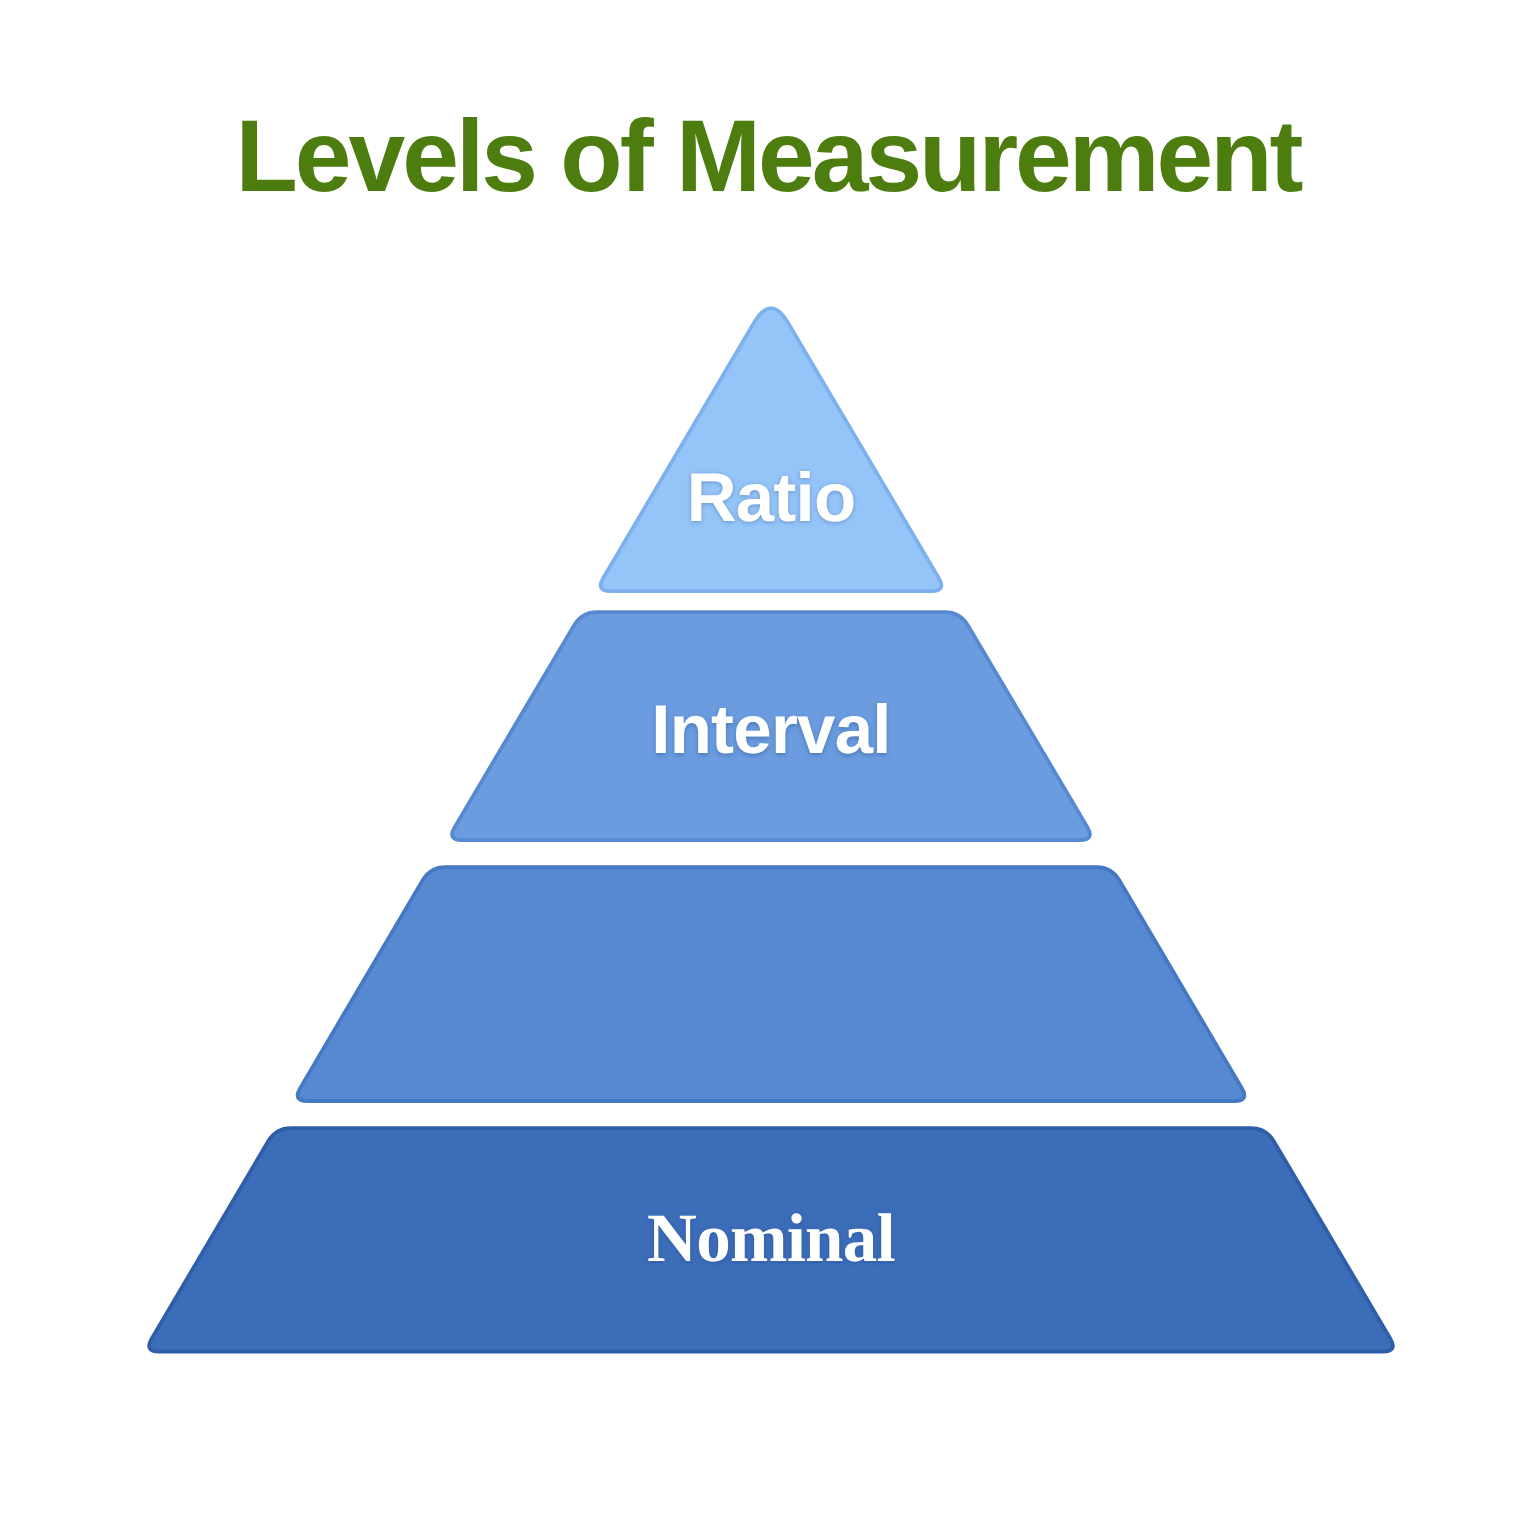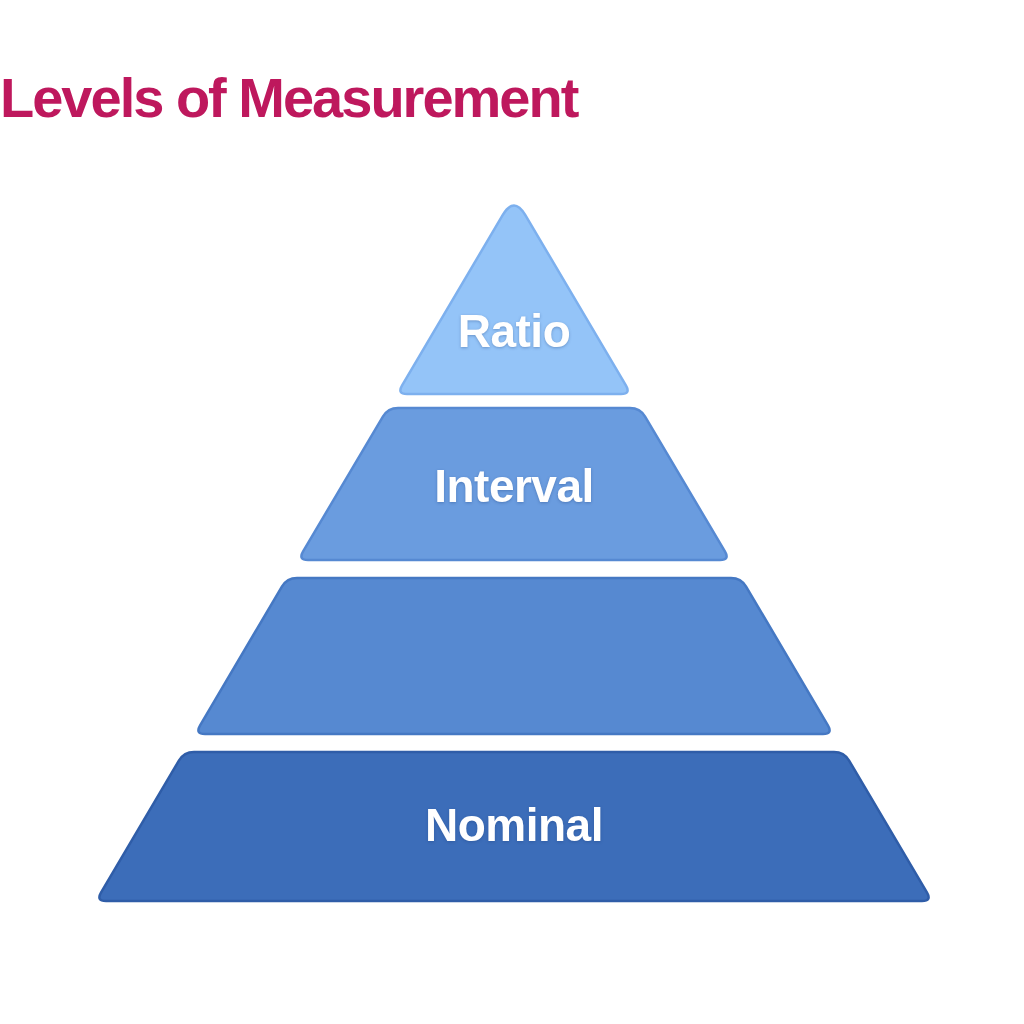--- a/index.html
+++ b/index.html
@@ -14,26 +14,26 @@
     background: #ffffff;
     overflow: hidden;
     font-family: "Liberation Sans", sans-serif;
   }
   .title {
     position: absolute;
     top: 70px;
     left: 0;
     width: 1024px;
     margin: 0;
-    text-align: left;
-    font-size: 56px;
+    text-align: center;
+    font-size: 68px;
     line-height: 1;
     font-weight: bold;
     letter-spacing: -2px;
-    color: #be185d;
+    color: #4d7c0f;
   }
   .pyramid-svg {
     position: absolute;
     top: 0;
     left: 0;
     width: 1024px;
     height: 1024px;
   }
   .pyramid-svg path {
     stroke-width: 2.5;
@@ -46,21 +46,21 @@
     color: #ffffff;
     font-weight: bold;
     font-size: 46px;
     letter-spacing: -0.5px;
     white-space: nowrap;
     text-shadow: 0 1px 3px rgba(25, 60, 120, 0.35);
   }
   .label-ratio    { left: 514px; top: 331px; }
   .label-interval { left: 514px; top: 486px; }
   .label-ordinal  { left: 514px; top: 655px; }
-  .label-nominal  { left: 514px; top: 825px; }
+  .label-nominal  { left: 514px; top: 825px; font-family: Liberation Serif, serif; }
 </style>
 </head>
 <body>
 
 <div class="canvas">
 
   <h1 class="title">Levels of Measurement</h1>
 
   <svg class="pyramid-svg" viewBox="0 0 1024 1024" aria-hidden="true">
     <path d="M 502.8 214.9 Q 514 196 525.2 214.9 L 625.9 385.4 Q 631 394 621 394 L 407 394 Q 397 394 402.1 385.4 Z" fill="#94C4F8" stroke="#7DB0EE"></path>

